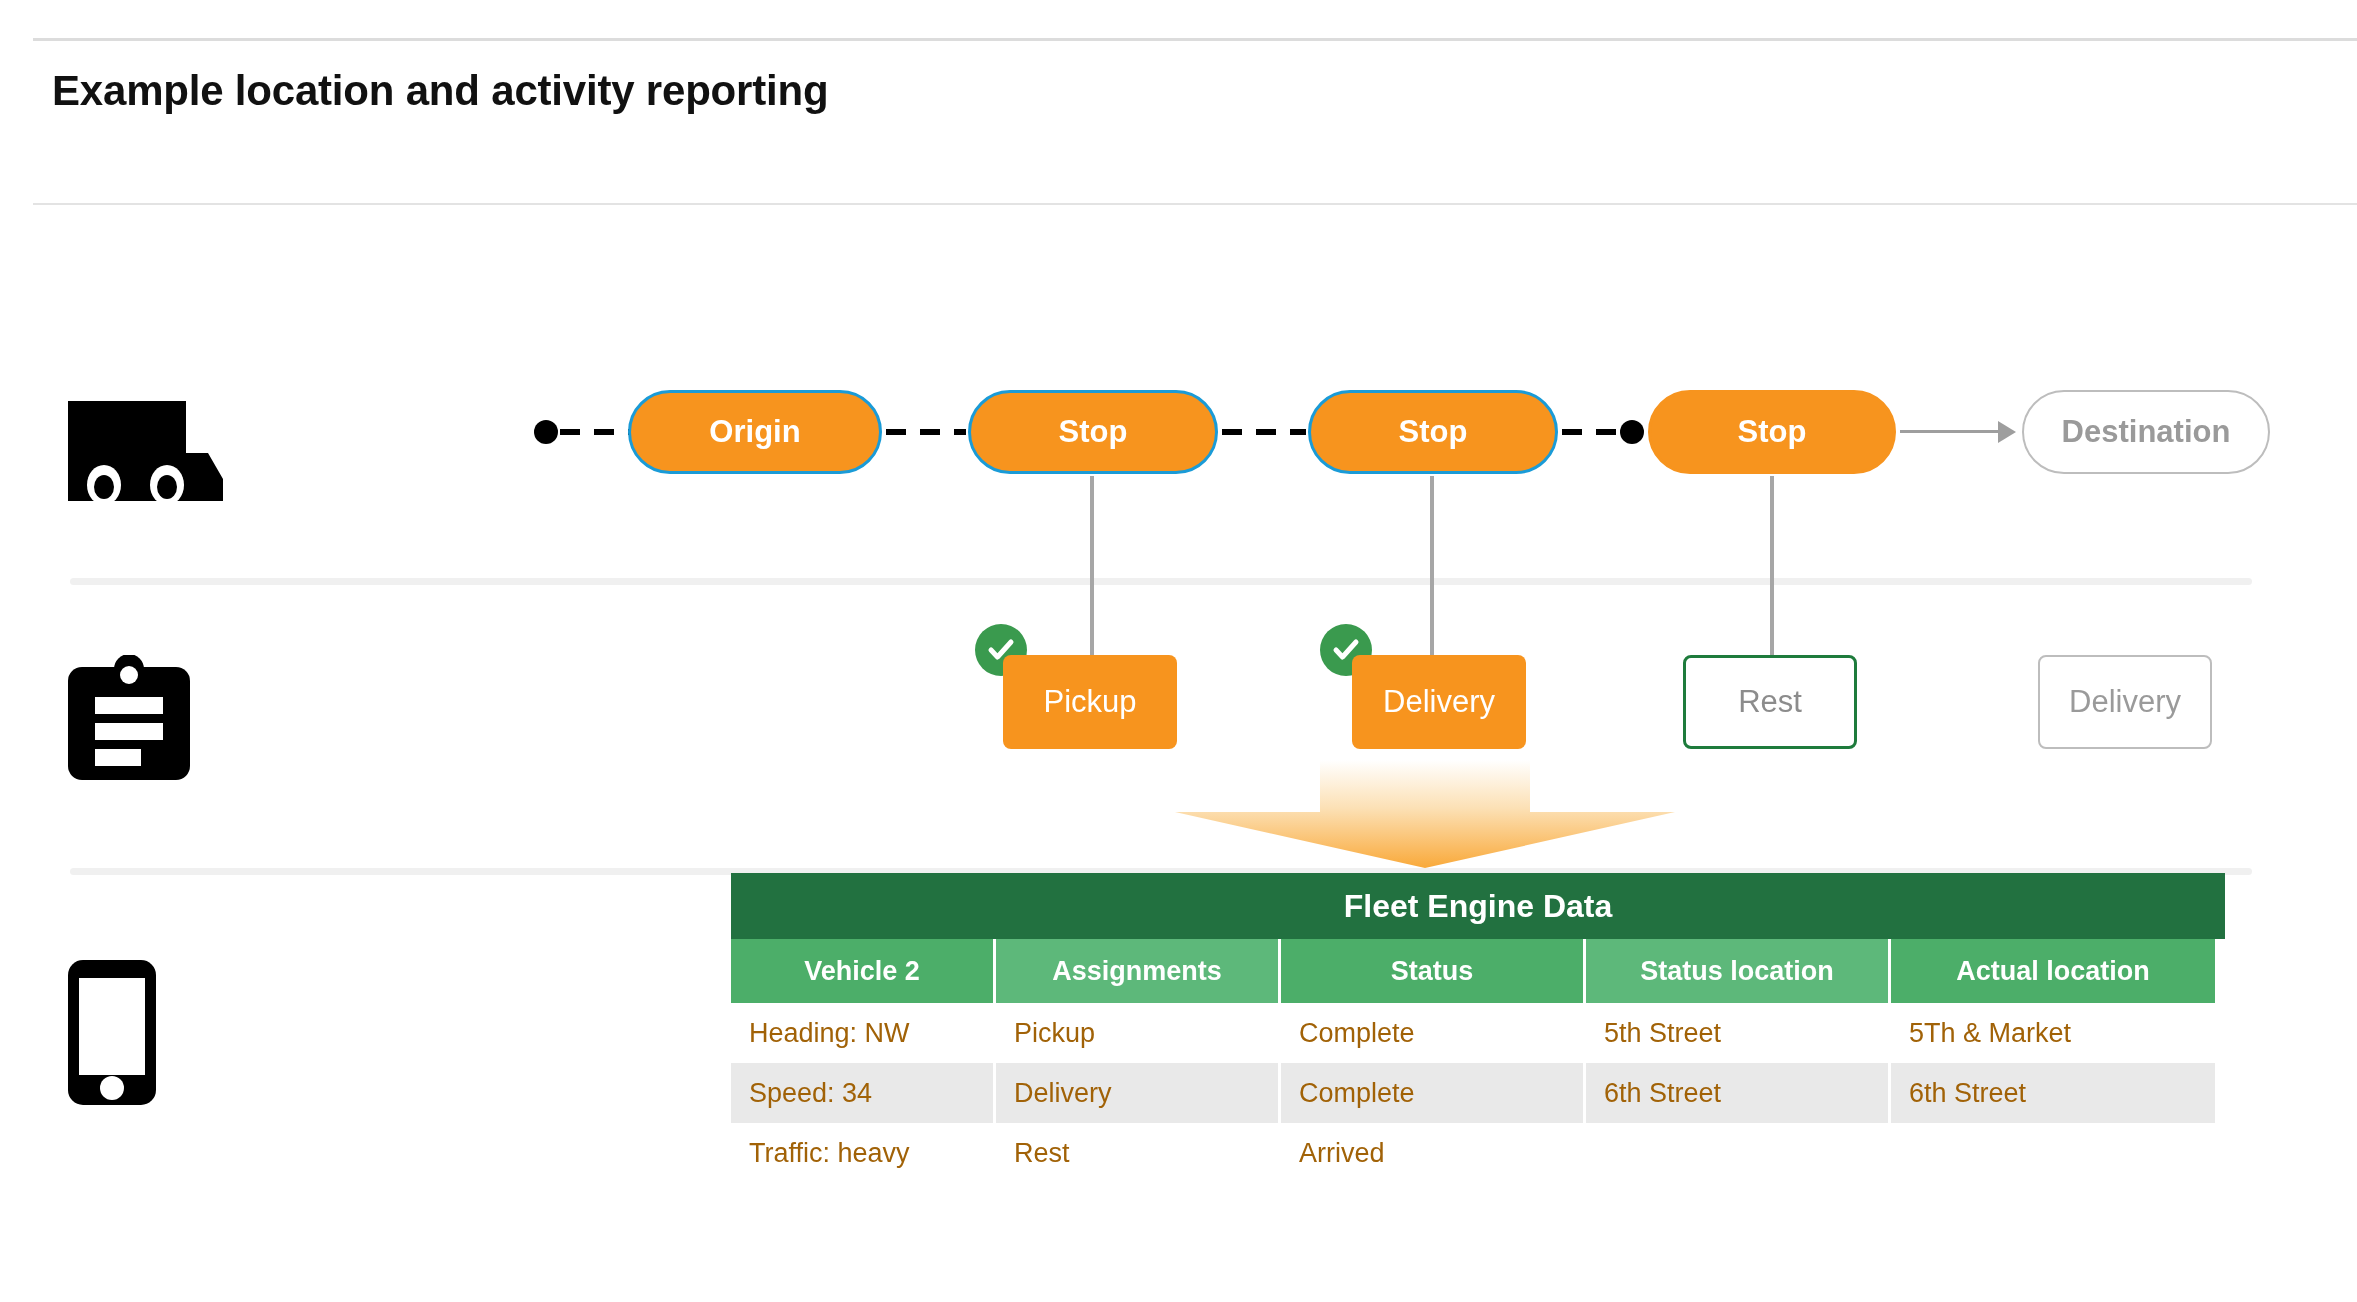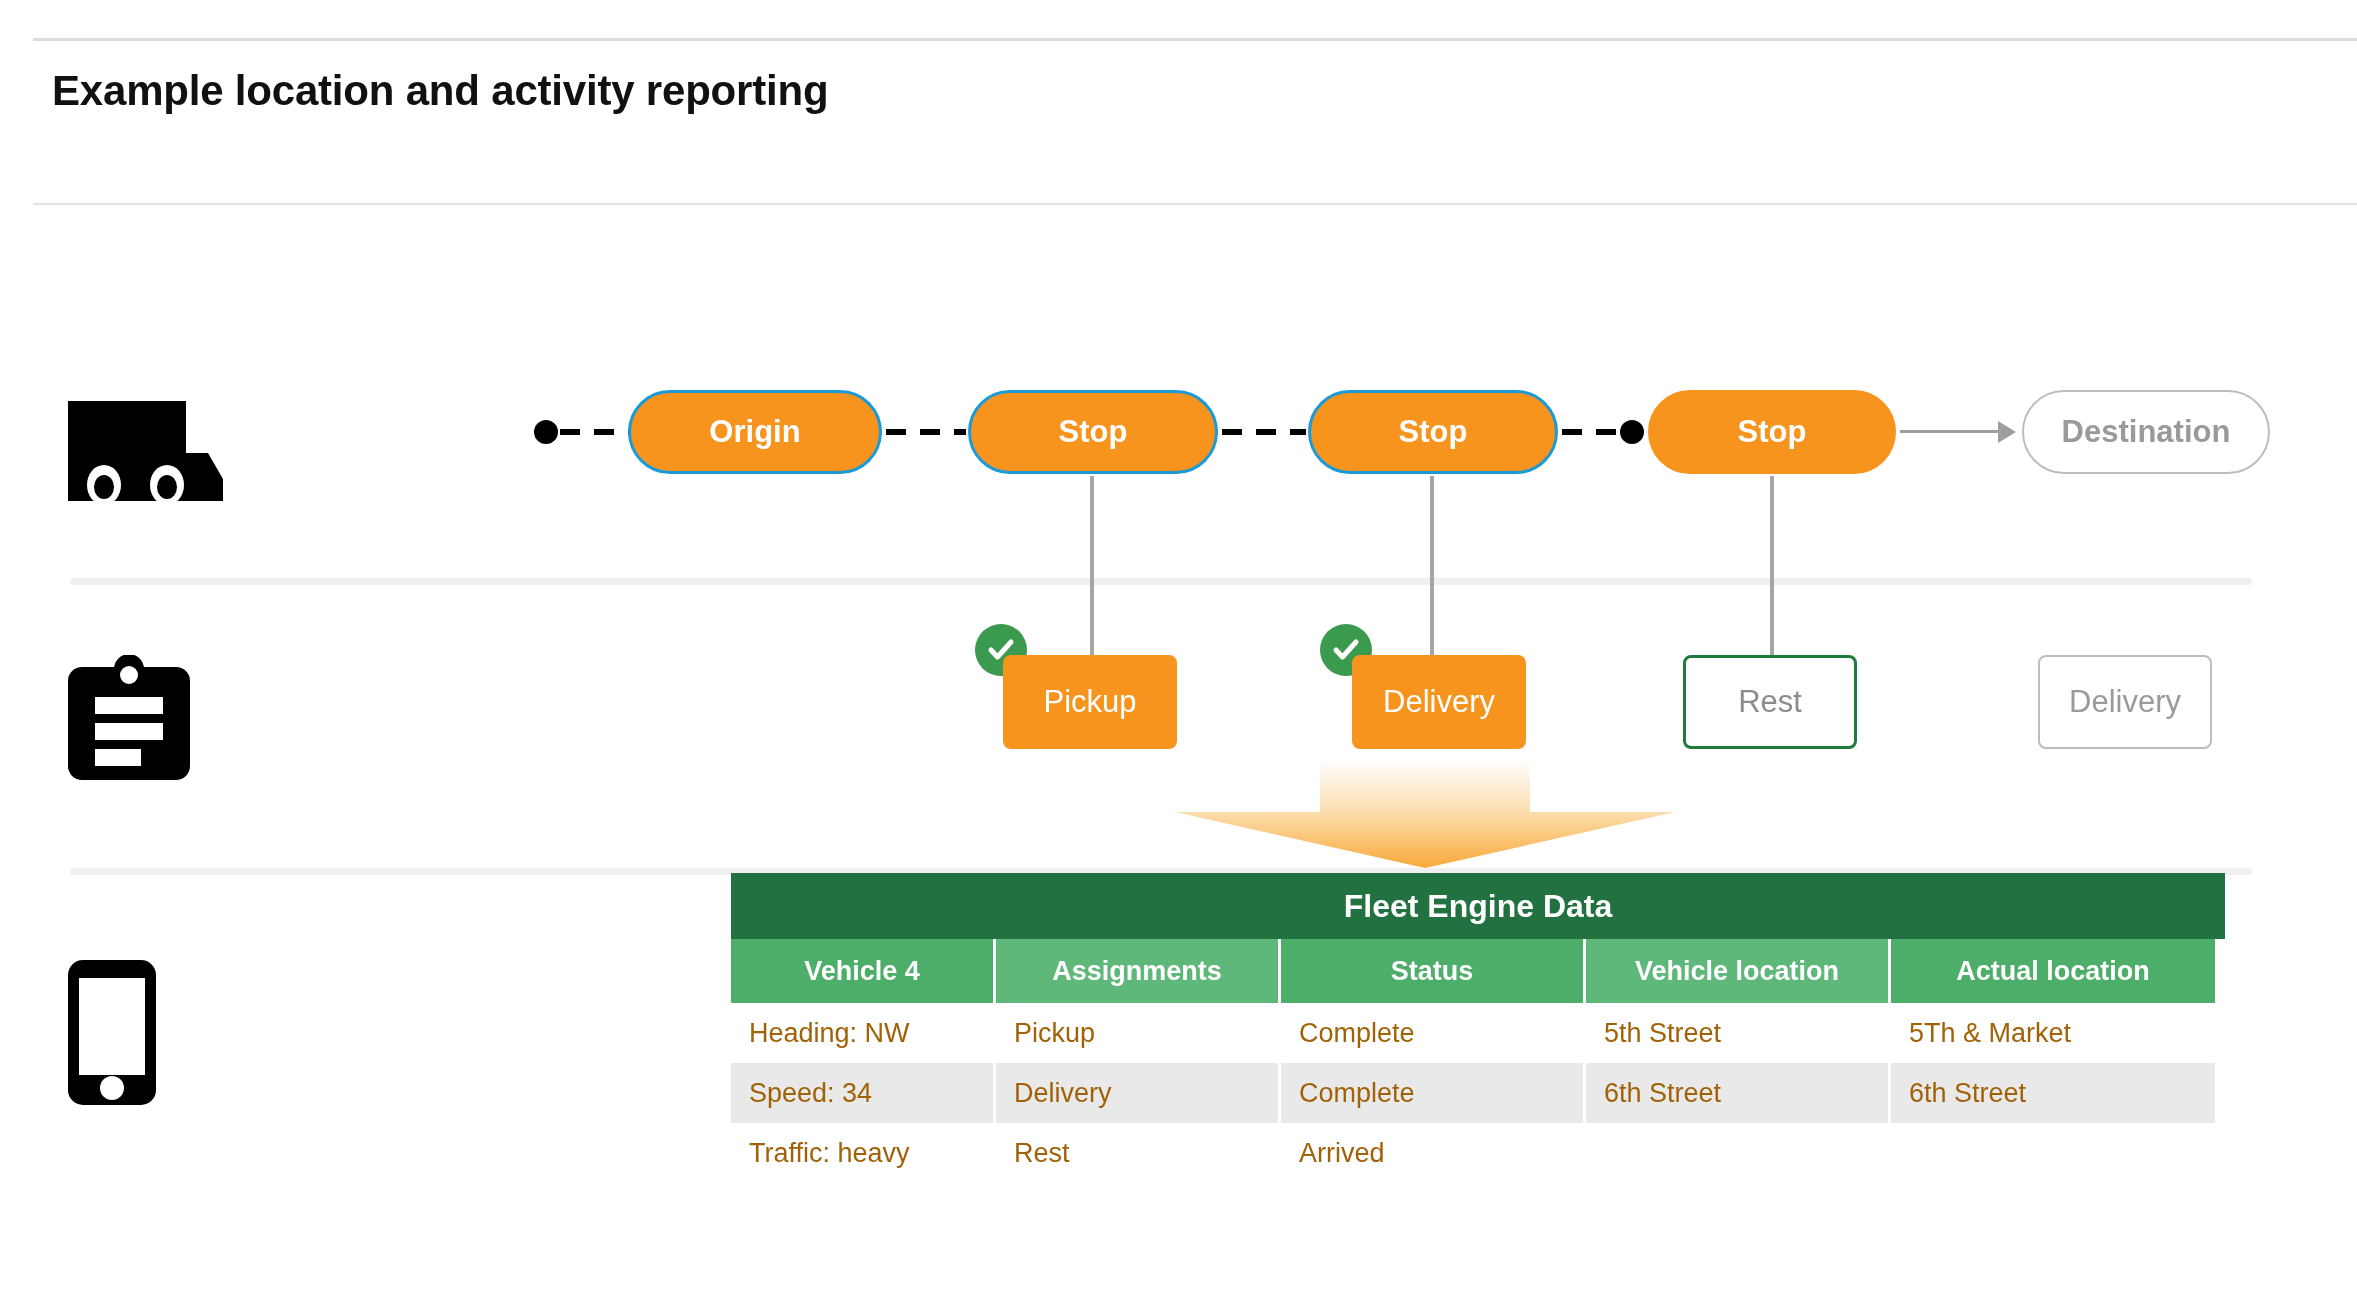--- a/index.html
+++ b/index.html
@@ -324,24 +324,24 @@
     </defs>
     <path d="M155 0 H365 V52 H510 L260 108 L10 52 H155 Z" fill="url(#arrGrad)"></path>
   </svg>
 </div>
 
 <div class="fleet-table">
   <div class="table-title">Fleet Engine Data</div>
   <table class="grid">
     <thead>
       <tr>
-        <th style="width:260px">Vehicle 4</th>
+        <th style="width:260px">Vehicle 2</th>
         <th class="alt" style="width:280px">Assignments</th>
         <th style="width:300px">Status</th>
-        <th class="alt" style="width:300px">Vehicle location</th>
+        <th class="alt" style="width:300px">Status location</th>
         <th style="width:322px">Actual location</th>
       </tr>
     </thead>
     <tbody>
       <tr class="odd">
         <td>Heading: NW</td>
         <td>Pickup</td>
         <td>Complete</td>
         <td>5th Street</td>
         <td>5Th &amp; Market</td>

